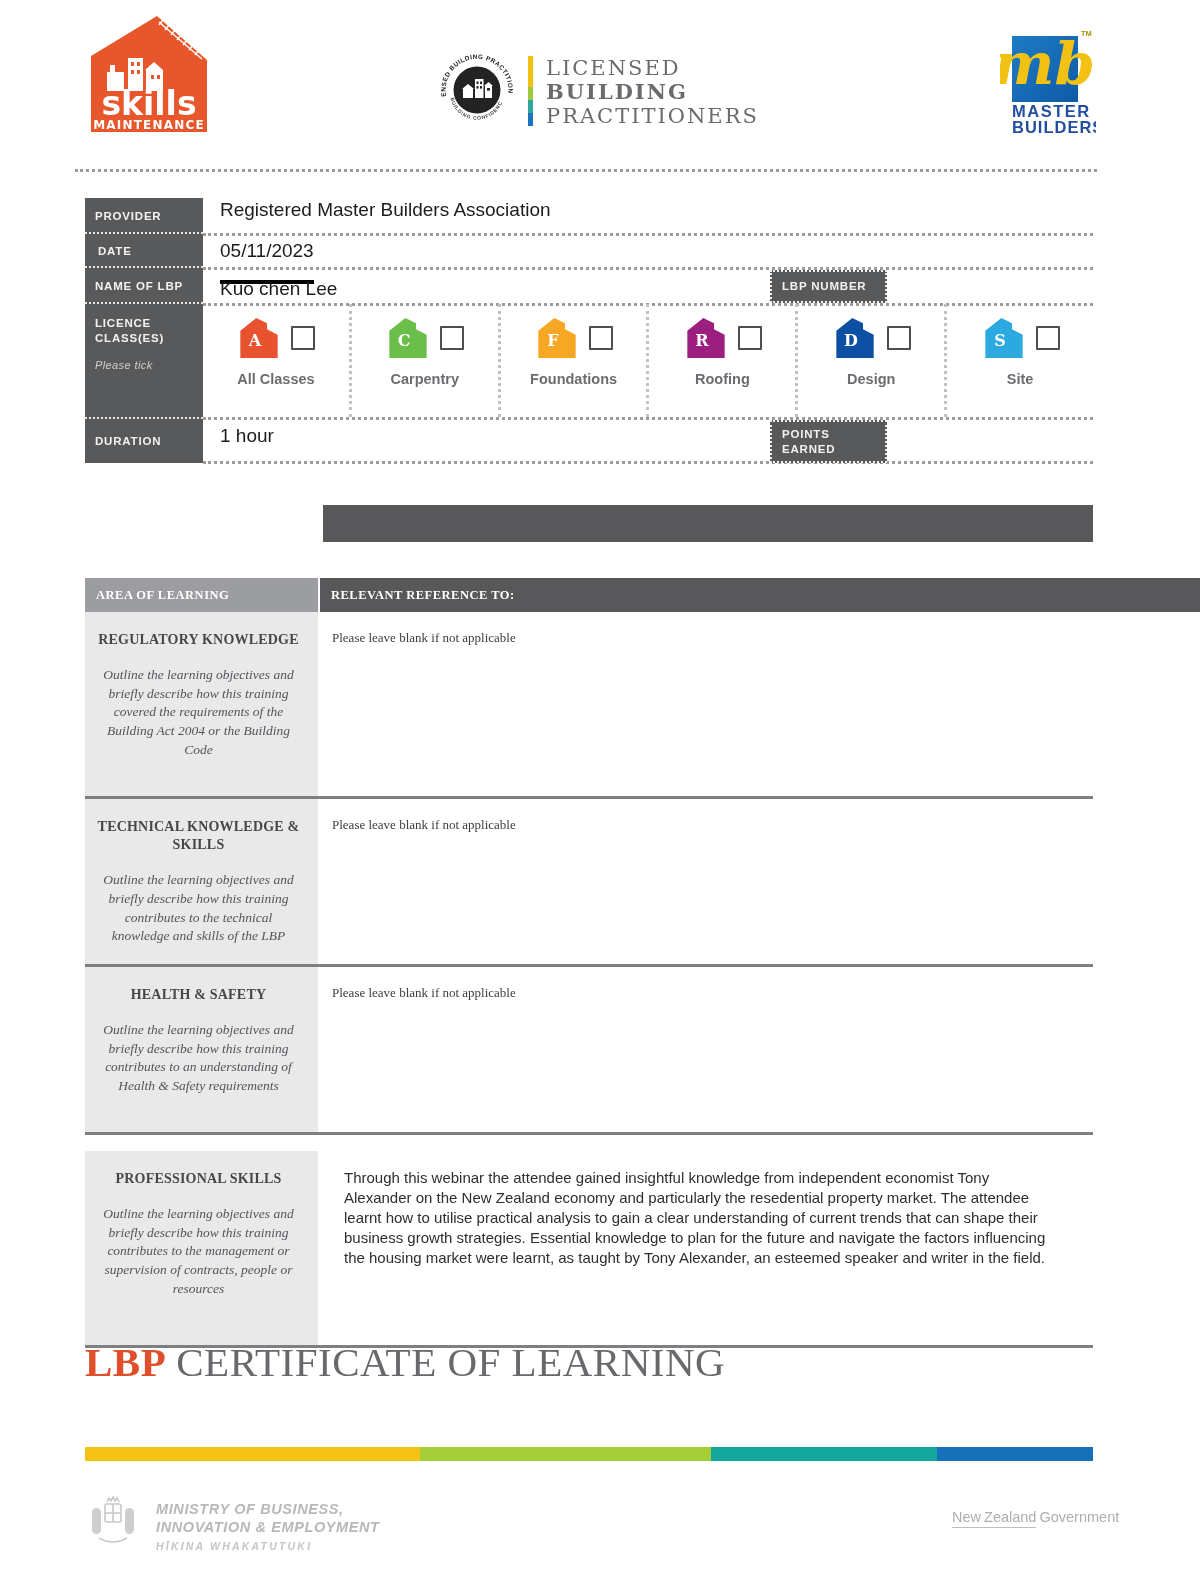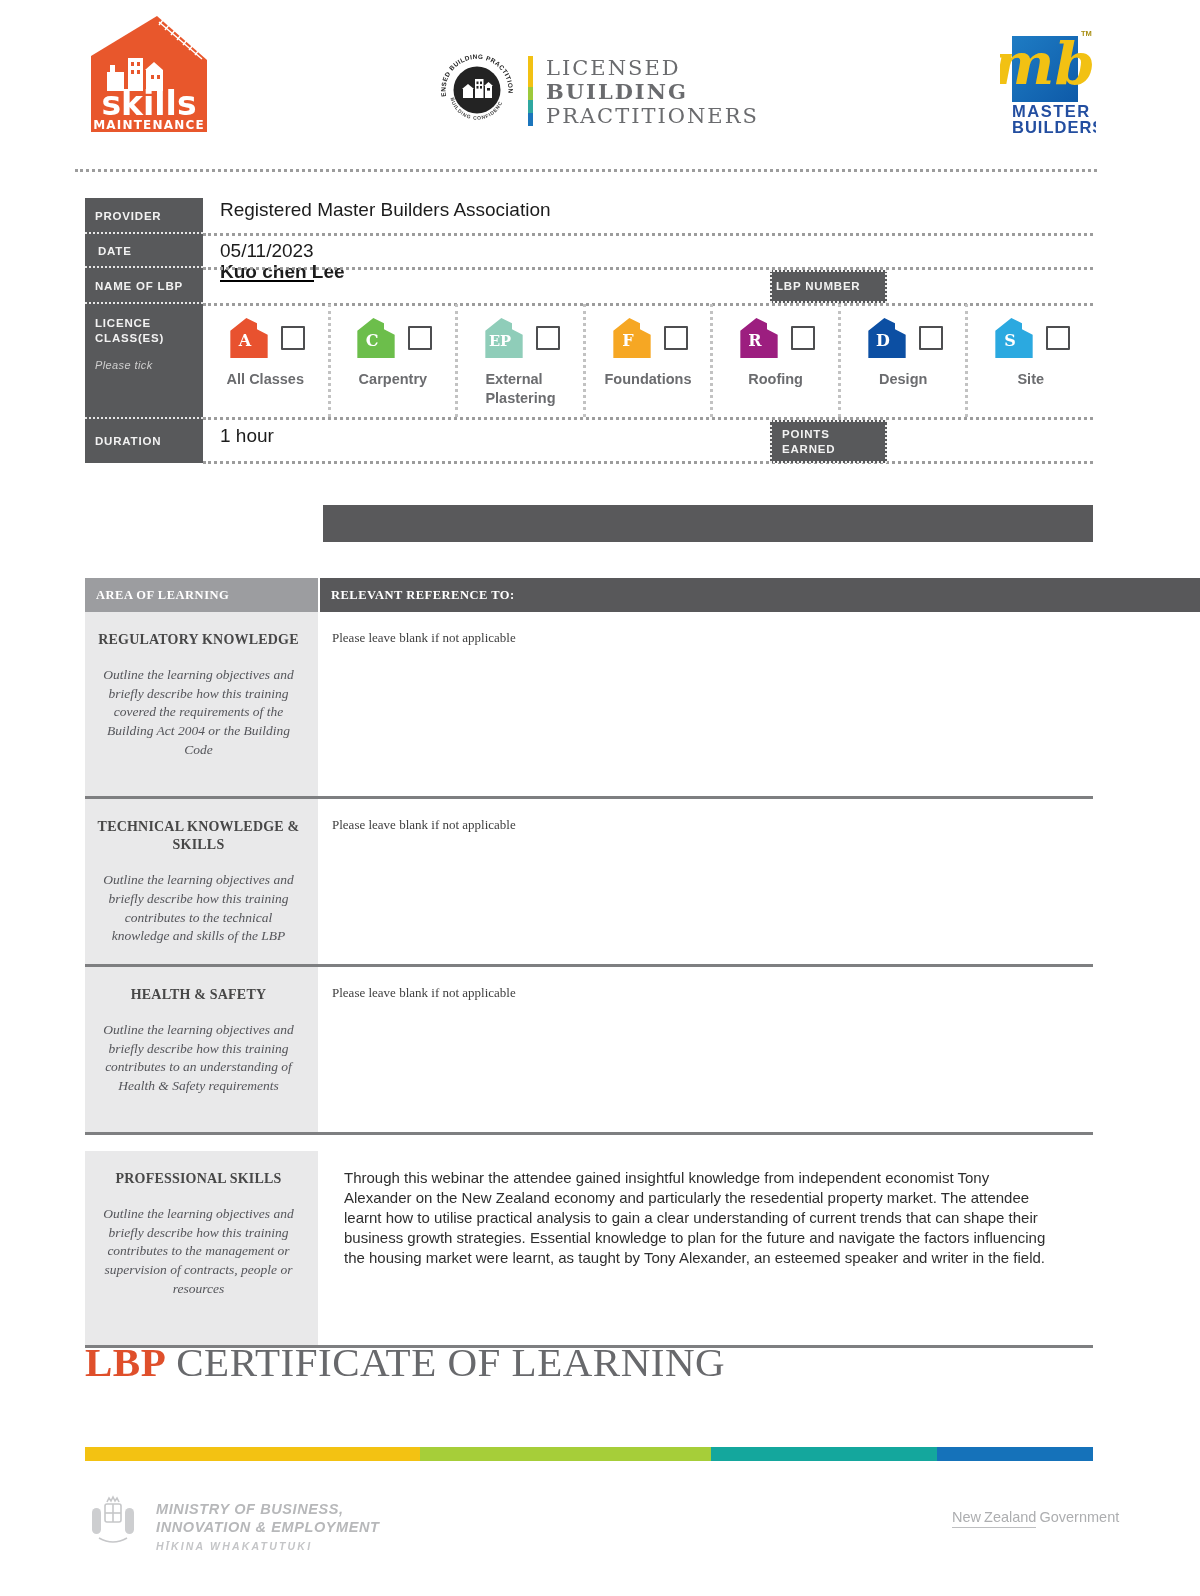--- a/index.html
+++ b/index.html
@@ -26,33 +26,33 @@
   .lc1{height:36px;line-height:36px;}
   .lc2{height:34px;line-height:34px;padding-left:13px;}
   .lc3{height:36px;line-height:36px;}
   .lc4{height:115px;padding-top:12px;line-height:15px;}
   .lc5{height:44px;line-height:44px;border-bottom:none;}
   .hint{font-style:italic;font-weight:normal;color:#CFCFCF;font-size:11px;margin-top:12px;letter-spacing:.4px;}
 
   .fval{position:absolute;left:220px;font-size:19px;color:#1c1c1c;}
   .fval-provider{top:199px;}
   .fval-date{top:240px;}
-  .fval-date span{border-bottom:2px solid #000000;padding-bottom:19px;}
-  .fval-name{top:261px;font-weight:bold;}
+  .fval-date span{border-bottom:4px solid #000000;padding-bottom:19px;}
+  .fval-name{top:278px;}
   .fval-duration{top:425px;}
 
   .d233{left:203px;top:233px;width:890px;}
   .d267{left:203px;top:267px;width:890px;}
   .d303{left:203px;top:303px;width:890px;}
   .d417{left:203px;top:417px;width:890px;}
   .d461{left:203px;top:461px;width:890px;}
 
   .darkbox{position:absolute;background:#58595B;box-sizing:border-box;border:2px dotted #f0f0f0;
       color:#F2F2F2;font-size:11.5px;font-weight:bold;letter-spacing:.8px;}
-  .lbpnum{left:770px;top:270px;width:117px;height:33px;line-height:29px;padding-left:4px;}
+  .lbpnum{left:770px;top:270px;width:117px;height:33px;line-height:29px;padding-left:10px;}
   .points{left:770px;top:420px;width:117px;height:43px;line-height:15px;padding:5px 0 0 10px;}
 
   .licence-row{position:absolute;left:203px;top:304px;width:890px;height:113px;display:flex;}
   .lc-cell{flex:1;box-sizing:border-box;display:flex;flex-direction:column;align-items:center;}
   .lc-cell + .lc-cell{border-left:3px dotted #c2c2c2;}
   .icon-row{display:flex;align-items:center;gap:9px;margin-top:14px;height:40px;}
   .checkbox{width:20px;height:20px;border:2.5px solid #4d4e50;background:#fff;border-radius:1px;}
   .lc-label{margin-top:12px;text-align:left;font-weight:bold;font-size:14.5px;color:#6B6C6F;line-height:1.3;}
   .lc-label span{display:block;}
 
@@ -235,33 +235,20 @@
           <text x="11" y="21" text-anchor="middle" font-family="DejaVu Serif, serif" font-weight="bold" font-size="12" fill="#fff">C</text>
         </svg>
         <div class="checkbox"></div>
       </div>
       <div class="lc-label">
         <span>Carpentry</span>
           <span></span>
       </div>
     </div>
 
-    <div class="lc-cell">
-      <div class="icon-row">
-        <svg width="46" height="40" viewBox="0 0 28 30">
-          <polygon points="0,9.5 12,0 20,4 20,8.5 28,12.5 28,30 0,30" fill="#8FCDB9"></polygon>
-          <text x="11" y="21" text-anchor="middle" font-family="DejaVu Serif, serif" font-weight="bold" font-size="11" fill="#fff">EP</text>
-        </svg>
-        <div class="checkbox"></div>
-      </div>
-      <div class="lc-label">
-        <span>External</span>
-          <span>Plastering</span>
-      </div>
-    </div>
 
     <div class="lc-cell">
       <div class="icon-row">
         <svg width="46" height="40" viewBox="0 0 28 30">
           <polygon points="0,9.5 12,0 20,4 20,8.5 28,12.5 28,30 0,30" fill="#F6A723"></polygon>
           <text x="11" y="21" text-anchor="middle" font-family="DejaVu Serif, serif" font-weight="bold" font-size="12" fill="#fff">F</text>
         </svg>
         <div class="checkbox"></div>
       </div>
       <div class="lc-label">

